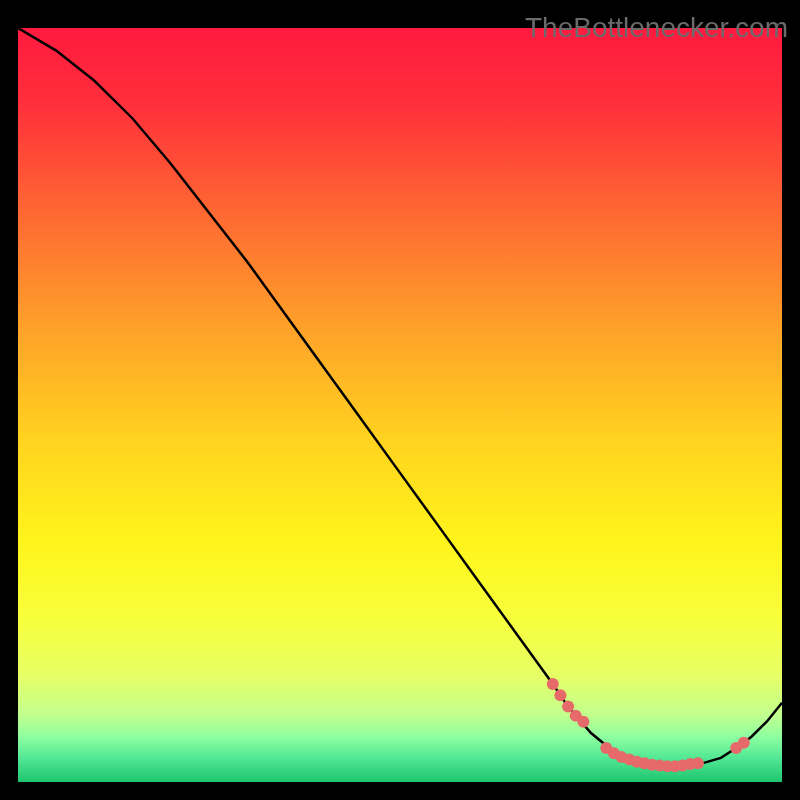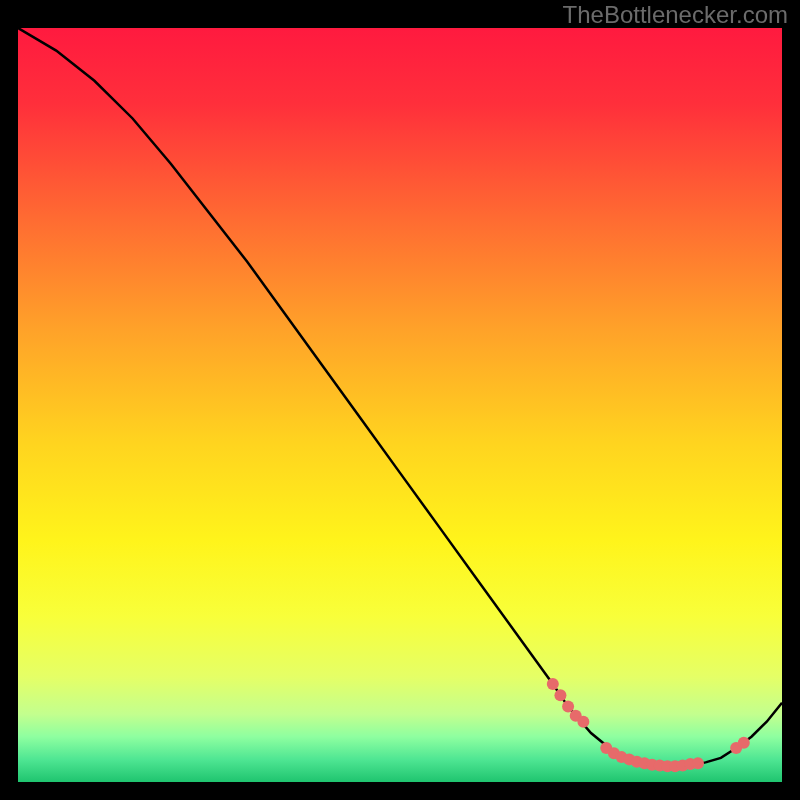--- a/index.html
+++ b/index.html
@@ -5,24 +5,24 @@
   * { margin: 0; padding: 0; box-sizing: border-box; }
   body {
     width: 800px;
     height: 800px;
     background: #000;
     position: relative;
     font-family: Arial, sans-serif;
   }
   .watermark {
     position: absolute;
-    top: 1px;
+    top: 12px;
     right: 12px;
     color: #6b6b6b;
-    font-size: 24px;
+    font-size: 28px;
     font-weight: 400;
     z-index: 10;
   }
   .chart-area {
     position: absolute;
     top: 28px;
     left: 18px;
     width: 764px;
     height: 754px;
   }

